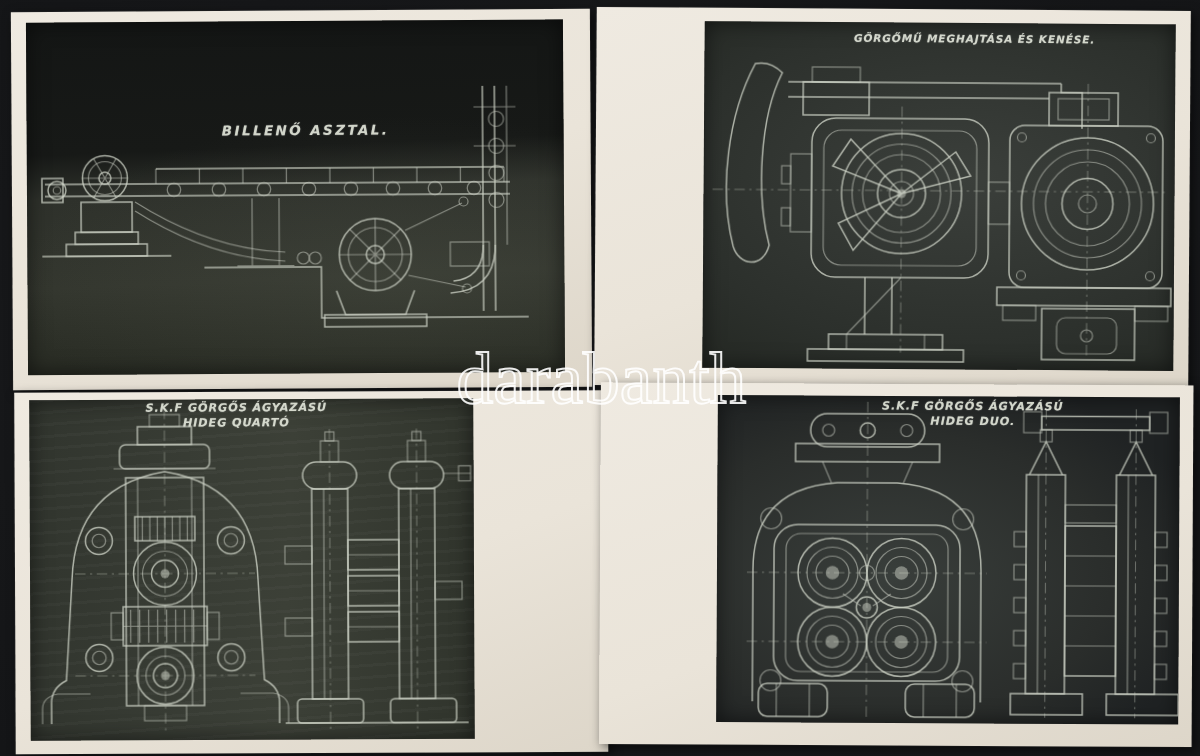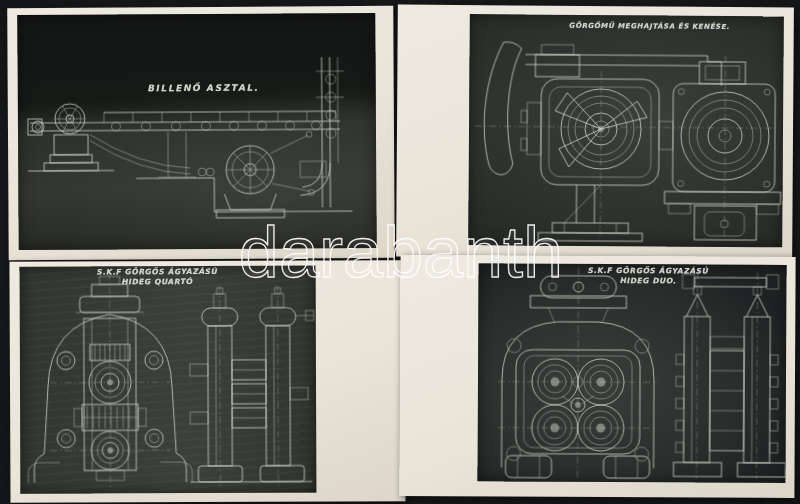--- a/index.html
+++ b/index.html
@@ -44,21 +44,21 @@
     position:absolute;color:#e2e6da;font-style:italic;font-weight:bold;
     text-shadow:0 0 1px rgba(255,255,255,.45);opacity:.92;white-space:nowrap;
     font-family:"DejaVu Sans", sans-serif;
   }
   .t-tl{left:86px;top:69px;width:200px;text-align:center;font-size:9px;letter-spacing:1.6px;}
   .t-tr{left:80px;top:7px;width:200px;text-align:center;font-size:7px;letter-spacing:.6px;}
   .t-bl{left:38px;top:1px;width:200px;text-align:center;font-size:7.5px;line-height:10px;letter-spacing:.6px;}
   .t-br{left:70px;top:2px;width:200px;text-align:center;font-size:7.5px;line-height:10px;letter-spacing:.6px;}
   .watermark{
     position:absolute;left:401px;top:253px;transform:translate(-50%,-51%);
-    font-family:Liberation Sans, sans-serif;font-size:72px;font-weight:400;
+    font-family:Liberation Serif, serif;font-size:49px;font-weight:400;
     letter-spacing:0px;color:rgba(255,255,255,.05);
     -webkit-text-stroke:1.3px rgba(255,255,255,.9);
     z-index:20;pointer-events:none;white-space:nowrap;
   }
 </style>
 </head>
 <body>
 
 <div style="position:absolute;inset:0;">
 

